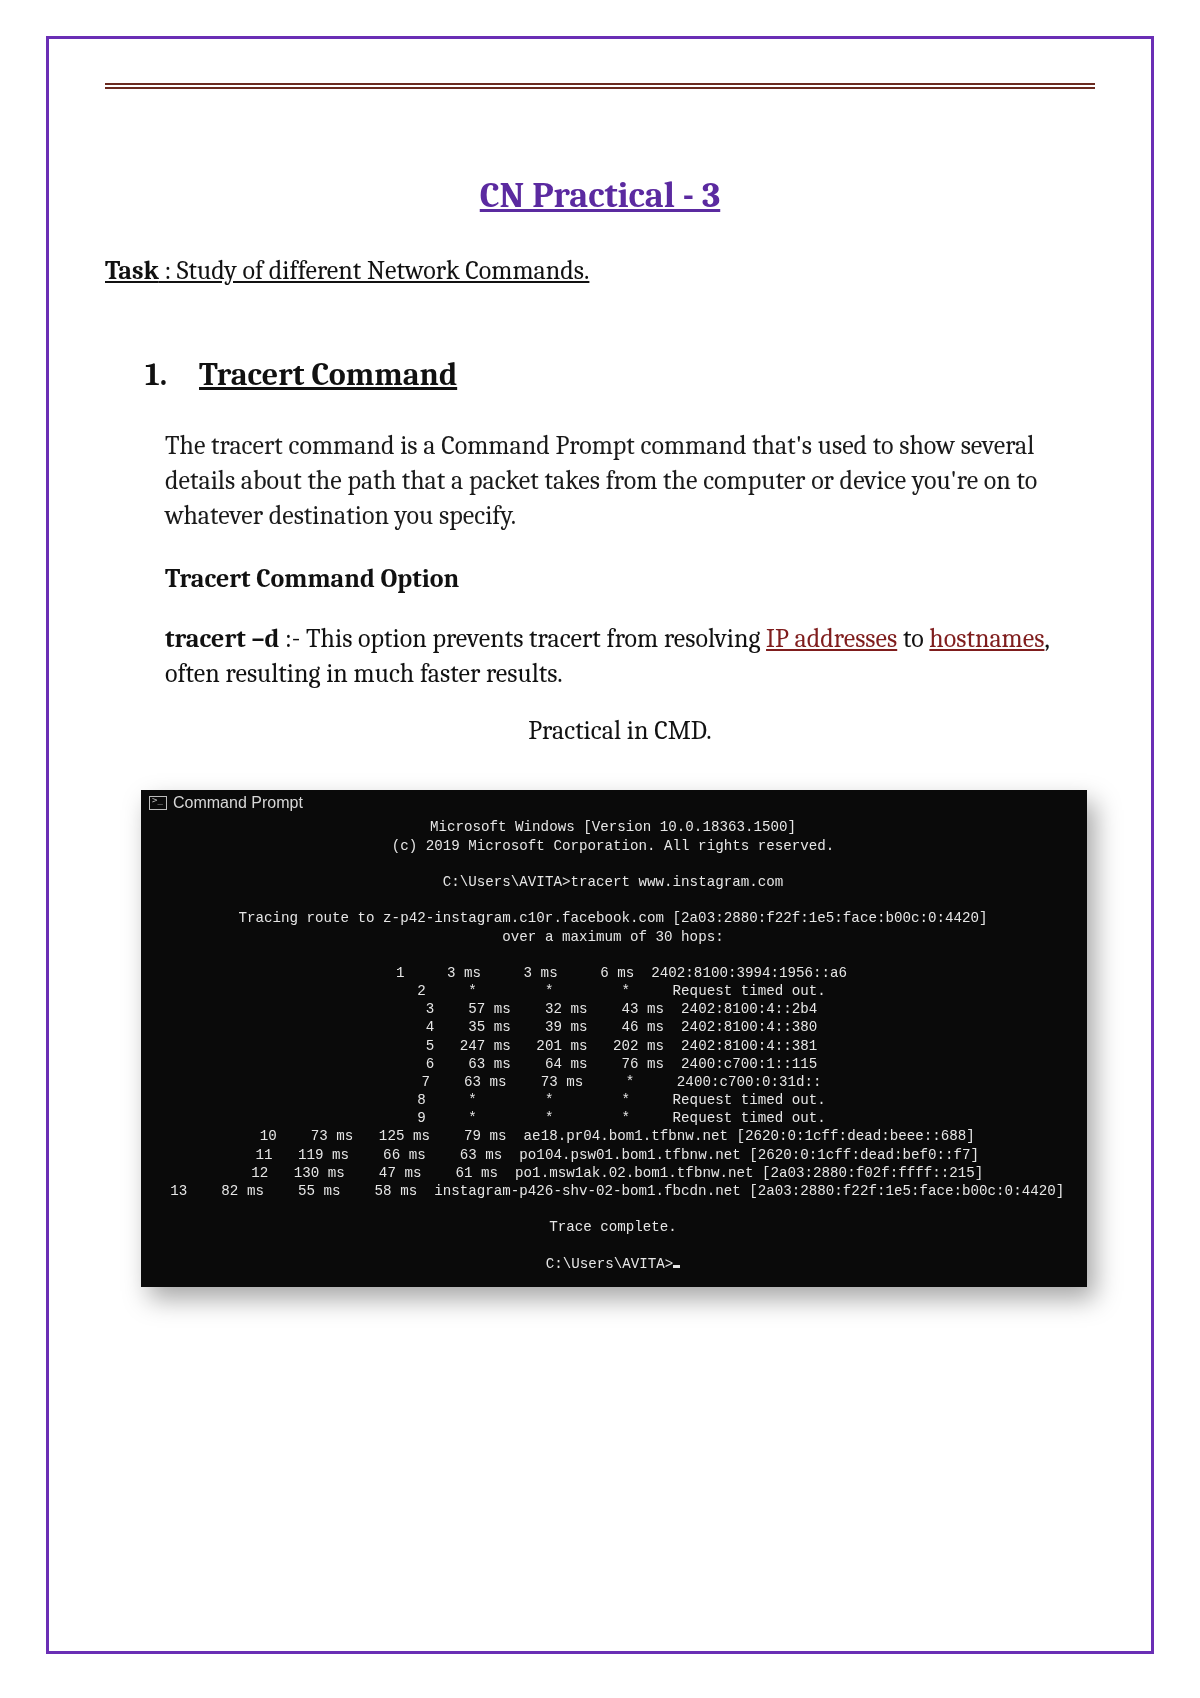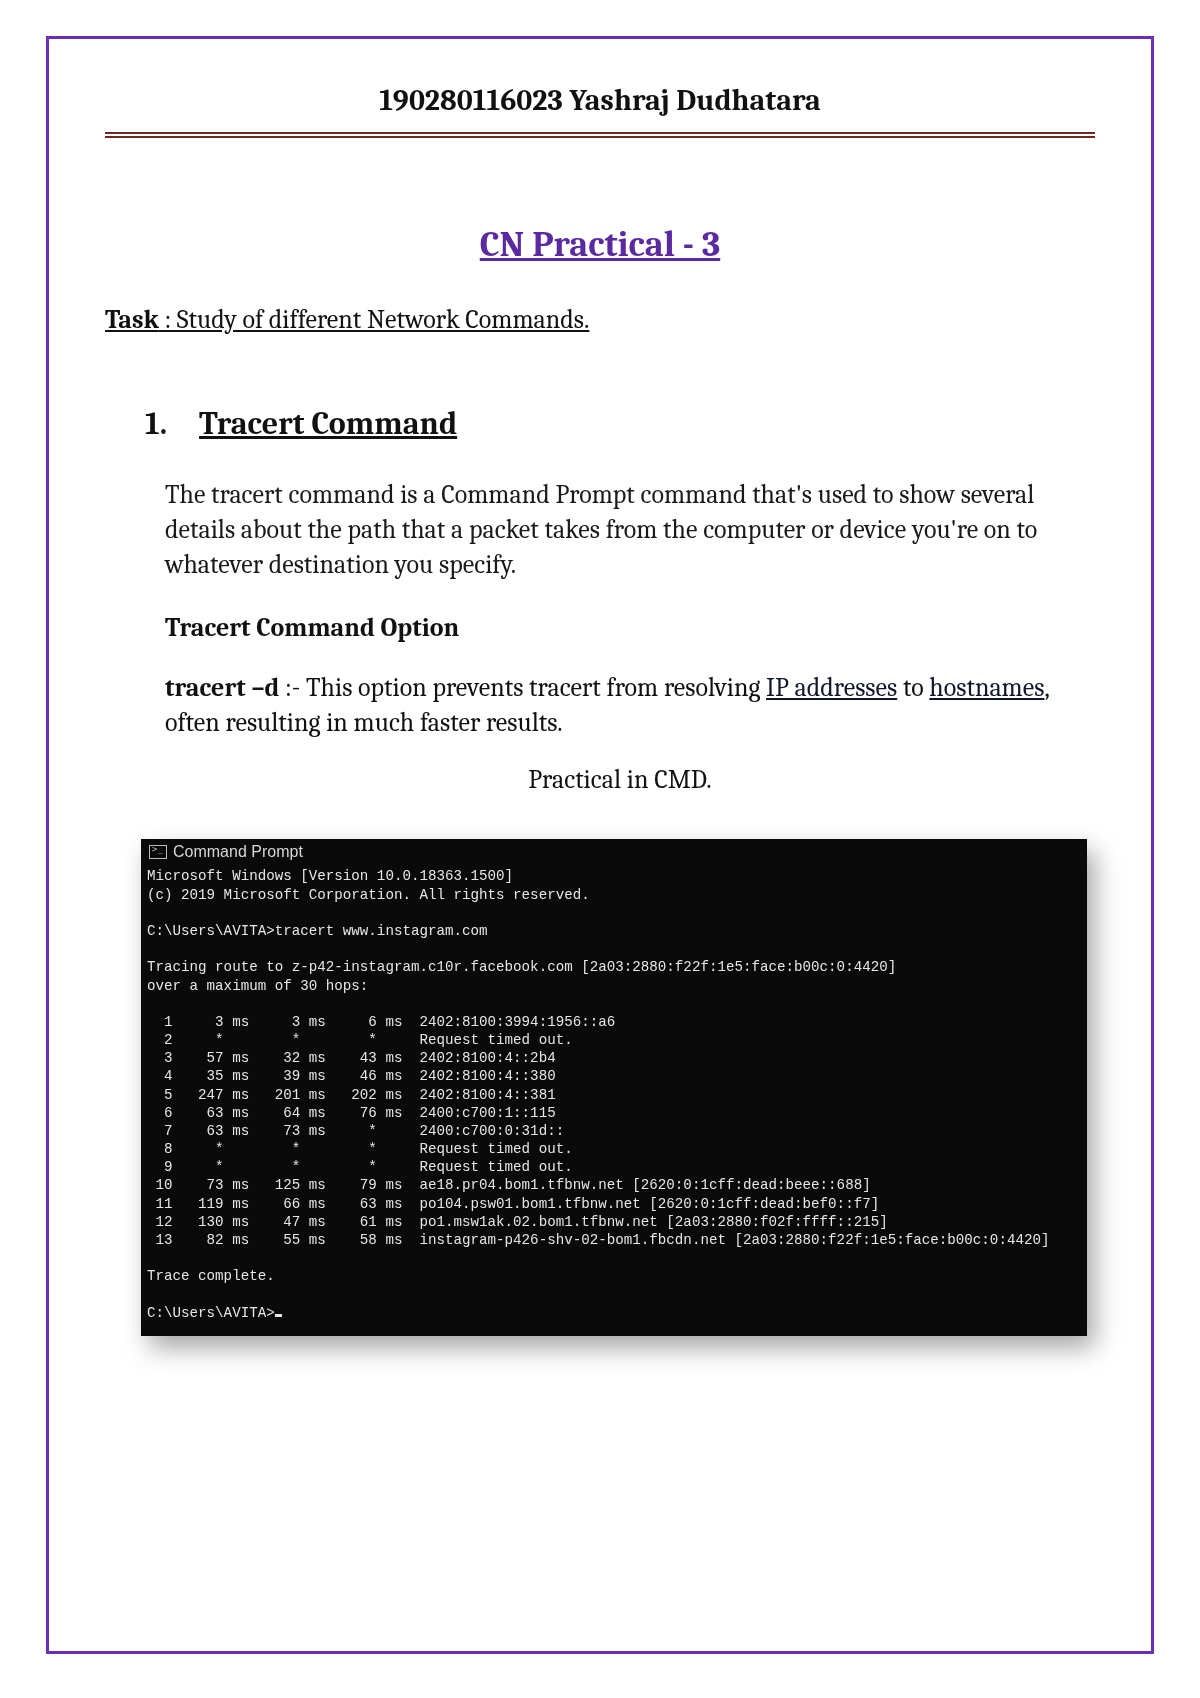--- a/index.html
+++ b/index.html
@@ -73,32 +73,33 @@
     padding-left: 20px;
     margin-bottom: 28px;
   }
   .opt {
     font-size: 26px;
     line-height: 1.35;
     padding-left: 20px;
     margin-bottom: 24px;
   }
   .opt .b { font-weight: 700; text-align: center; }
-  .linklike { color: #0f172a; text-decoration: underline; }
+  .linklike { color: #7f1d1d; text-decoration: underline; }
   .practical {
     font-size: 26px;
     padding-left: 20px;
     margin-bottom: 44px;
     text-align: center;
   }
   .terminal-wrap {
     margin-left: -4px;
     margin-right: -12px;
     box-shadow: 8px 12px 24px rgba(0,0,0,0.35);
     background: #0a0a0a;
+    text-align: center;
   }
   .term-title {
     background: #0a0a0a;
     color: #d7d7d7;
     font-family: 'Segoe UI', Arial, sans-serif;
     font-size: 16px;
     padding: 4px 8px 4px 8px;
     display: flex;
     align-items: center;
     gap: 6px;
@@ -134,21 +135,20 @@
     height: 3px;
     background: #e6e6e6;
     vertical-align: baseline;
   }
 </style>
 </head>
 <body>
 
 <div class="outer-border">
 
-  <div class="header">190280116023 Yashraj Dudhatara</div>
   <div class="double-rule"></div>
 
   <div class="title">CN Practical - 3</div>
 
   <div class="task-line">
     <span class="b">Task</span><span> : Study of different Network Commands.</span>
   </div>
 
   <div class="section">
     <div class="sec-head">

